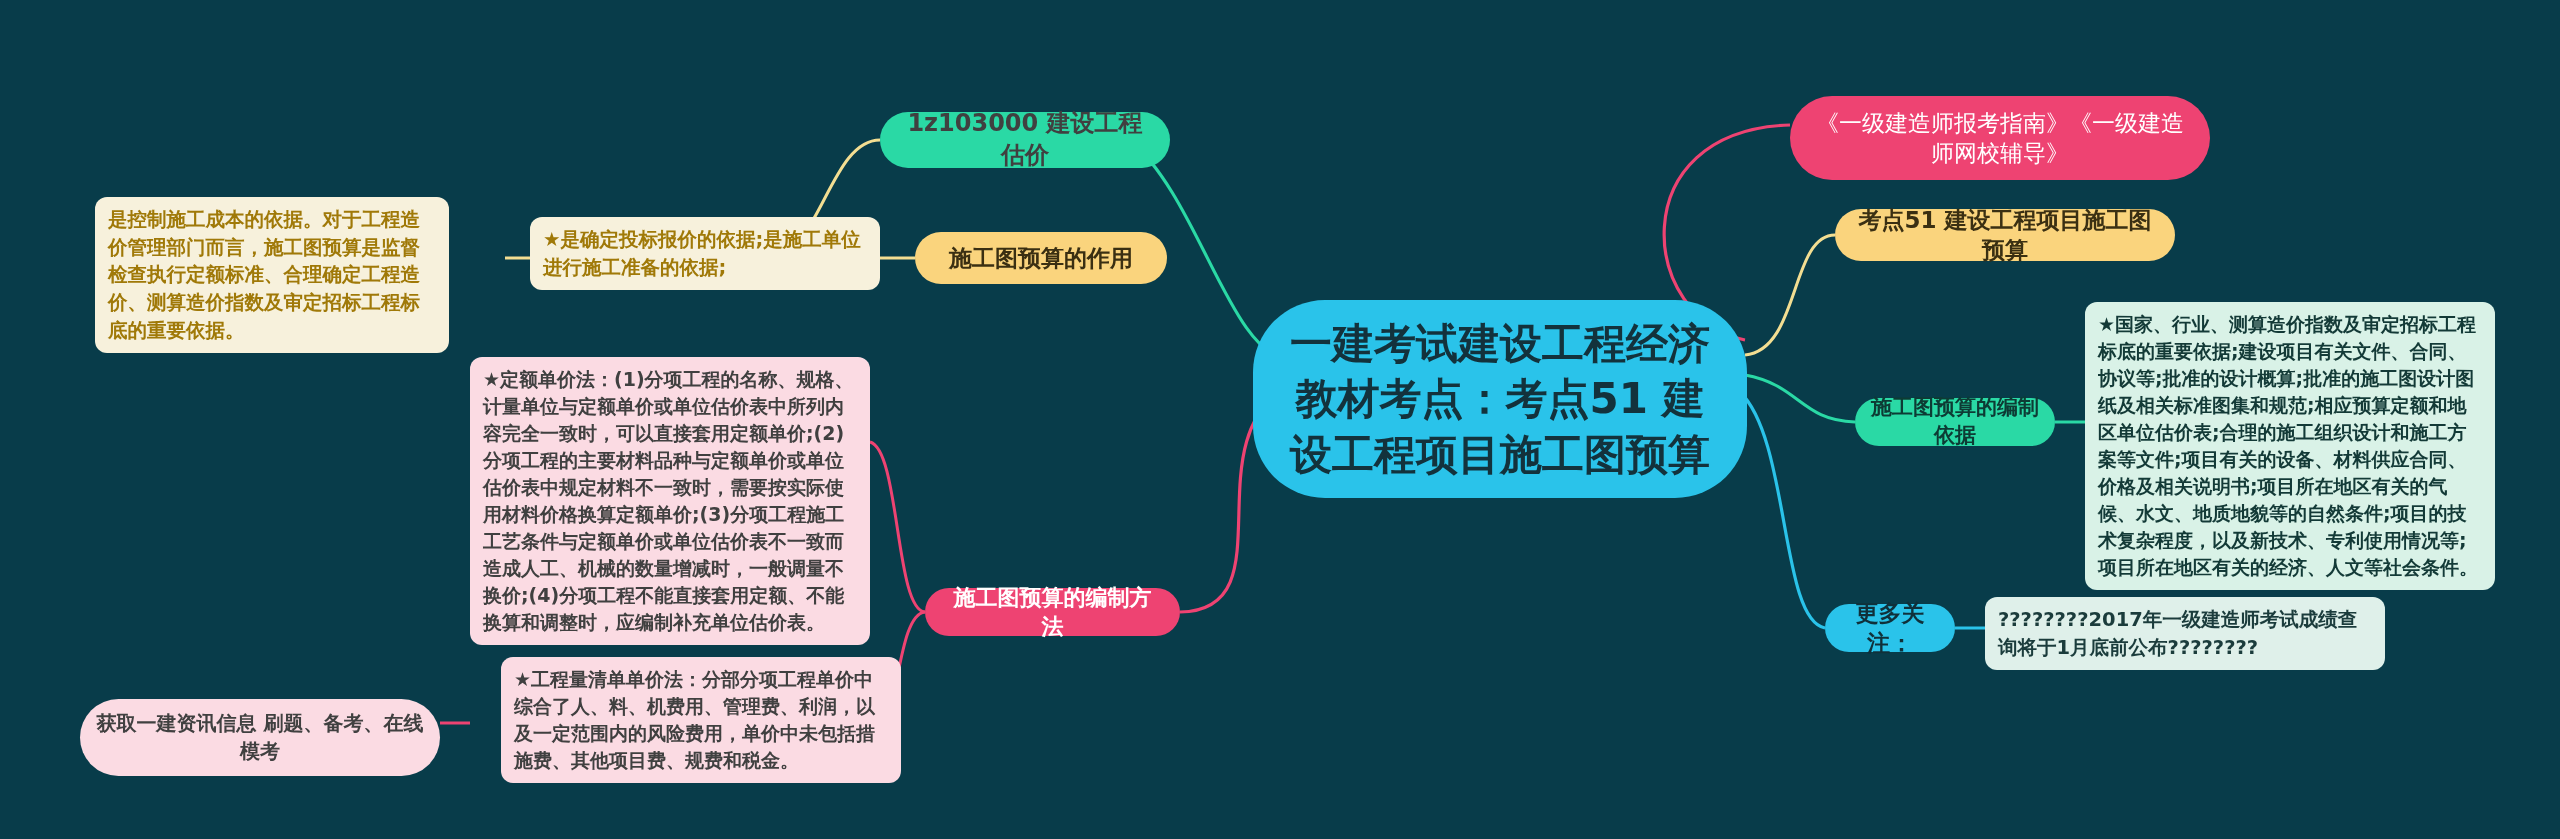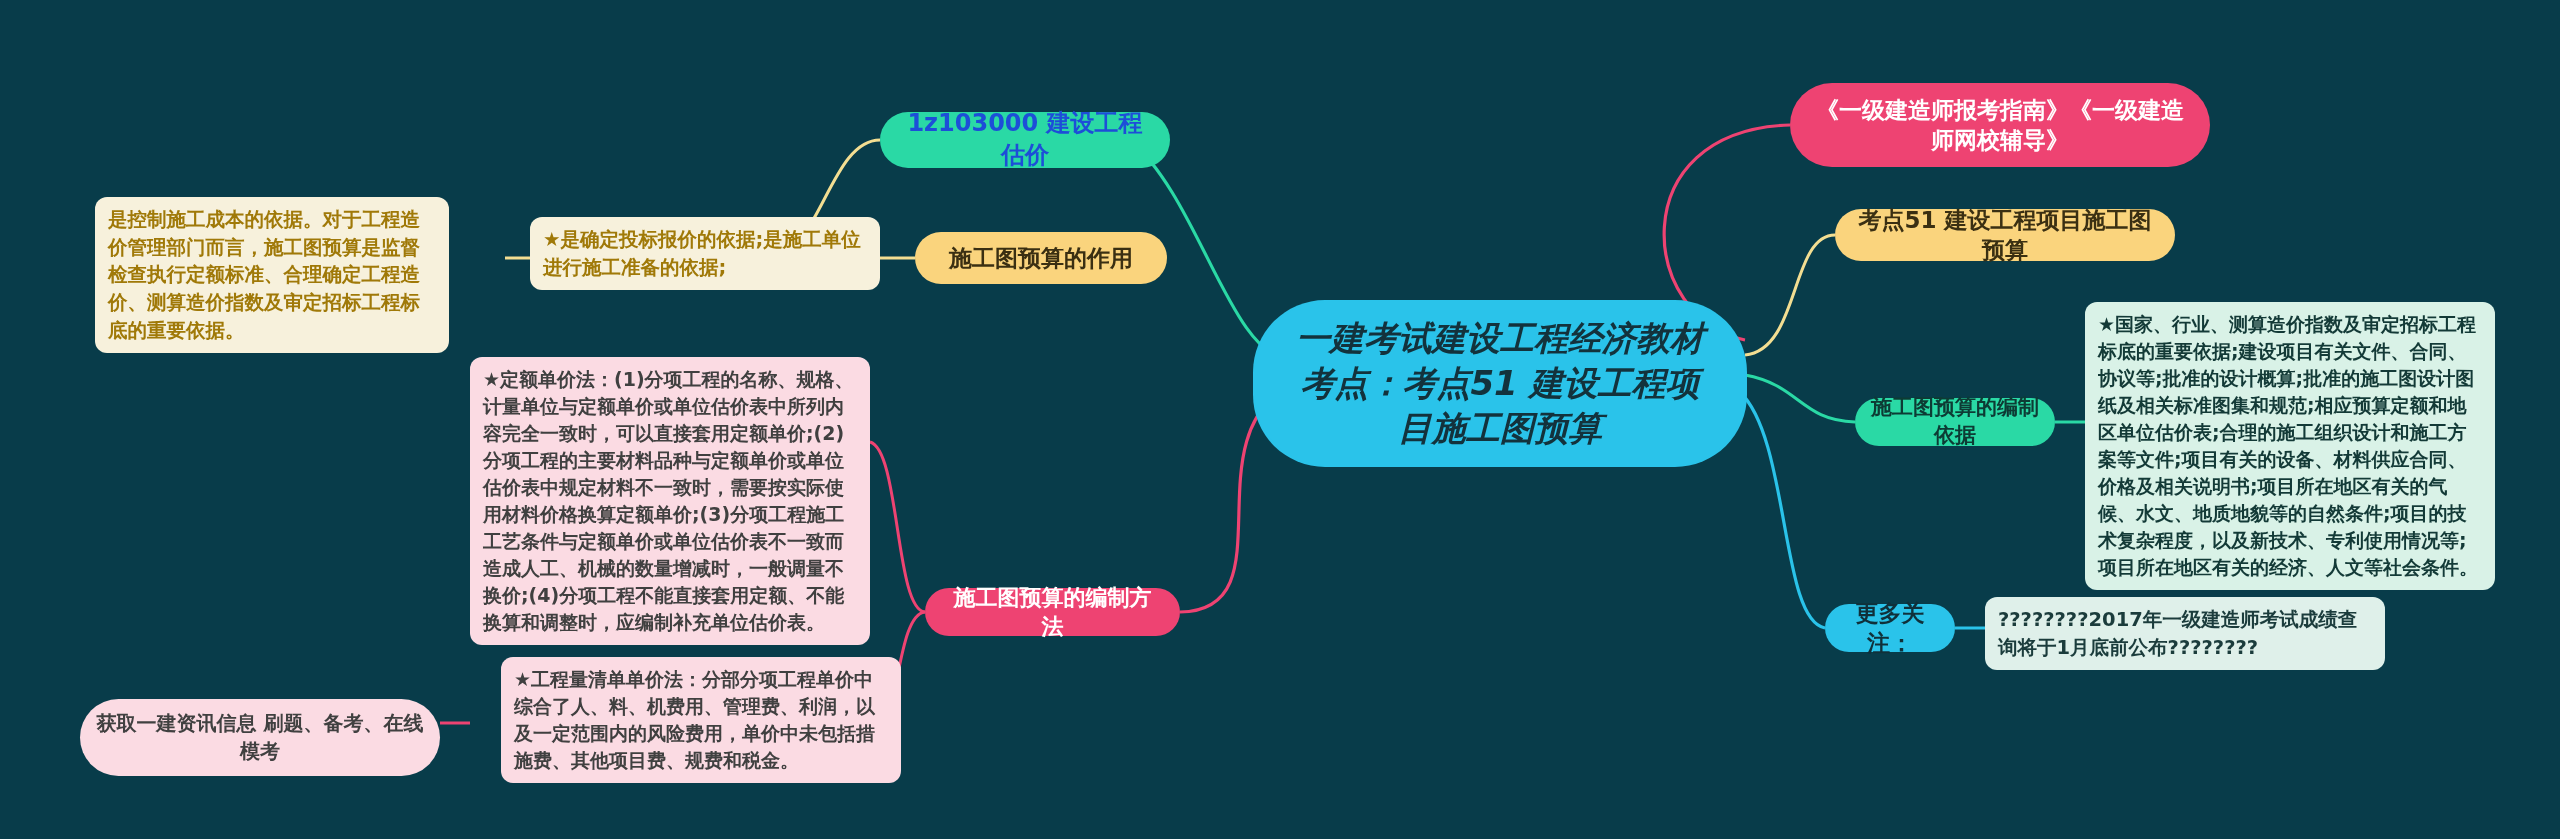--- a/index.html
+++ b/index.html
@@ -16,28 +16,27 @@
   .pill{
     border-radius:999px;
     display:flex;align-items:center;justify-content:center;
     text-align:center;
     padding:6px 22px;
     line-height:1.32;
   }
   .pill.central{
     border-radius:70px;
     background:#2ac3ea;color:#13323c;
-    font-size:34px;font-weight:700;
+    font-size:42px;font-weight:700;
     padding:14px 34px;
     box-shadow:0 0 0 2px #2ac3ea;
-    font-style:italic;
   }
-  .pill.green{background:#2ad9a5;color:#1d4ed8;font-size:24px;font-weight:700;}
+  .pill.green{background:#2ad9a5;color:#404040;font-size:24px;font-weight:700;}
   .pill.greenmid{background:#2ad9a5;color:#0d3b34;font-size:21px;font-weight:700;}
-  .pill.pink{background:#ee4372;color:#ffffff;font-size:23px;font-weight:700;}
+  .pill.pink{background:#ee4372;color:#ffffff;font-size:23px;font-weight:400;margin-top:13px;}
   .pill.pinkmid{background:#ee4372;color:#ffffff;font-size:22px;font-weight:700;}
   .pill.yellow{background:#fad47d;color:#3a2f12;font-size:23px;font-weight:700;}
   .pill.cyan{background:#2ac3ea;color:#10303a;font-size:23px;font-weight:700;}
 
   
   .box{
     border-radius:12px;
     padding:9px 13px;
     line-height:1.42;
     font-size:19.5px;

